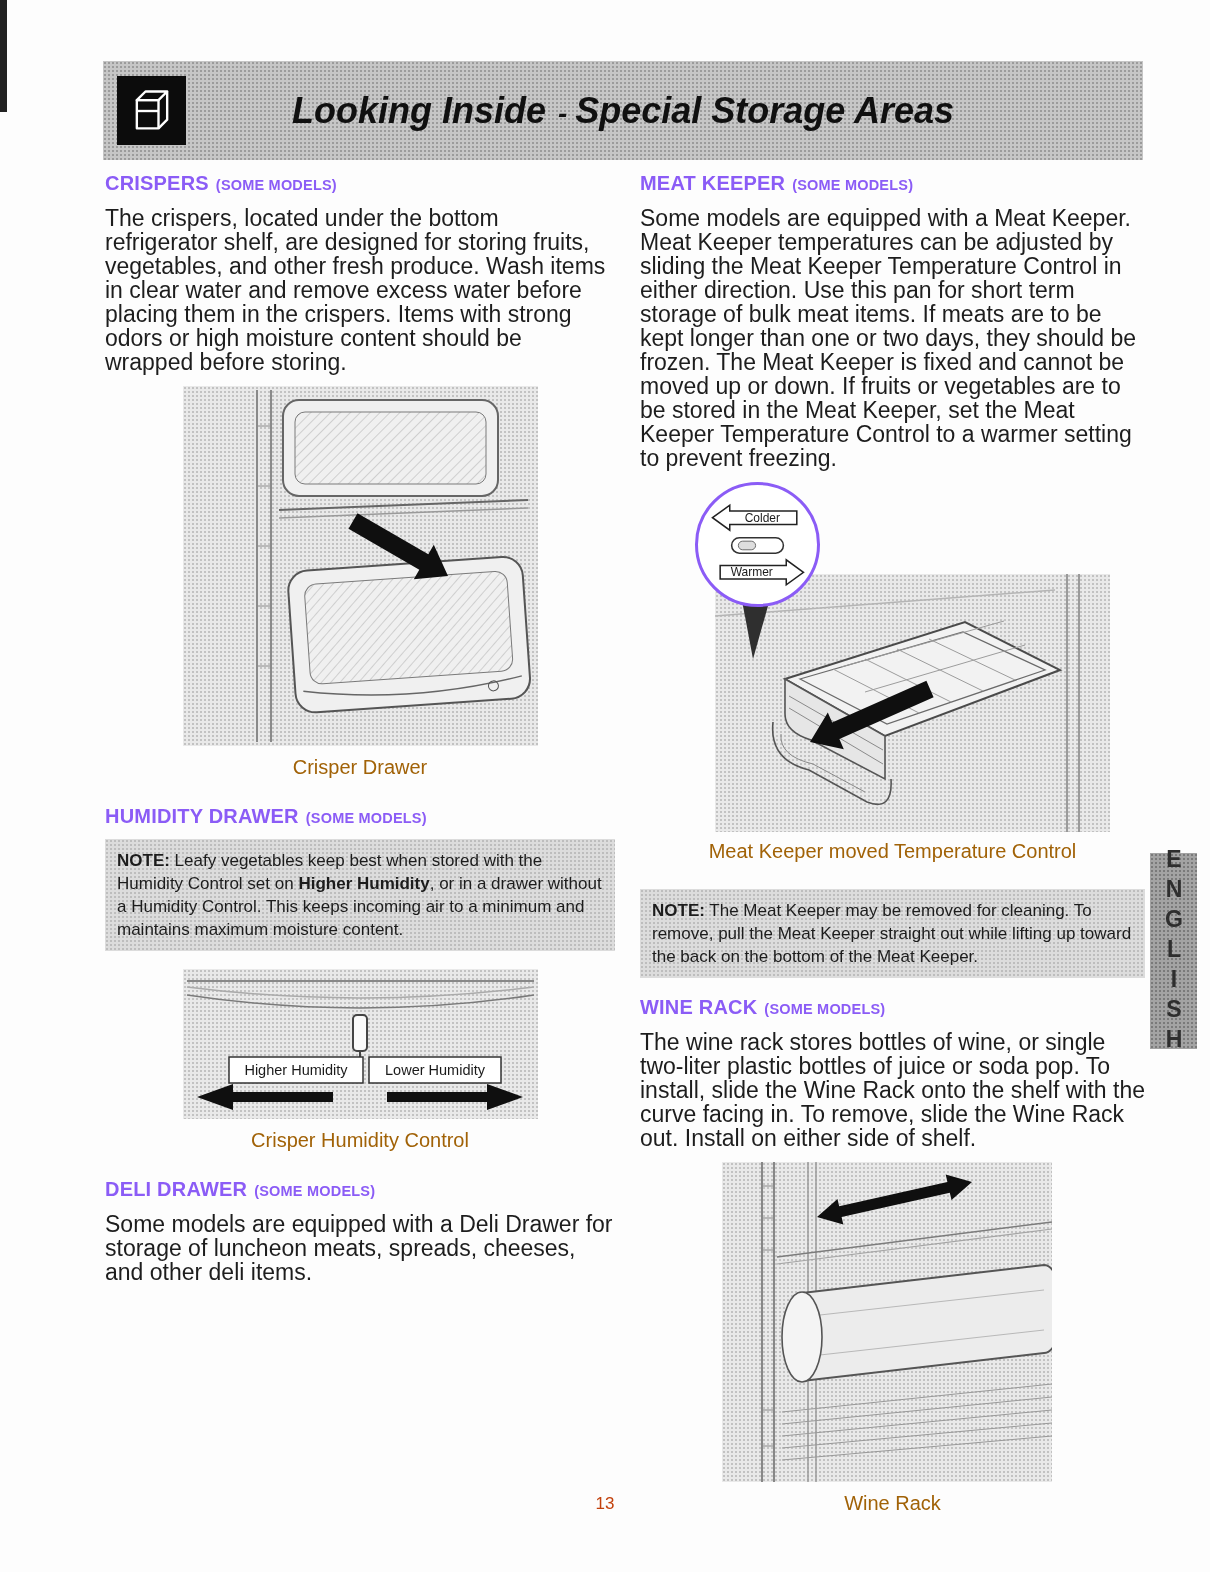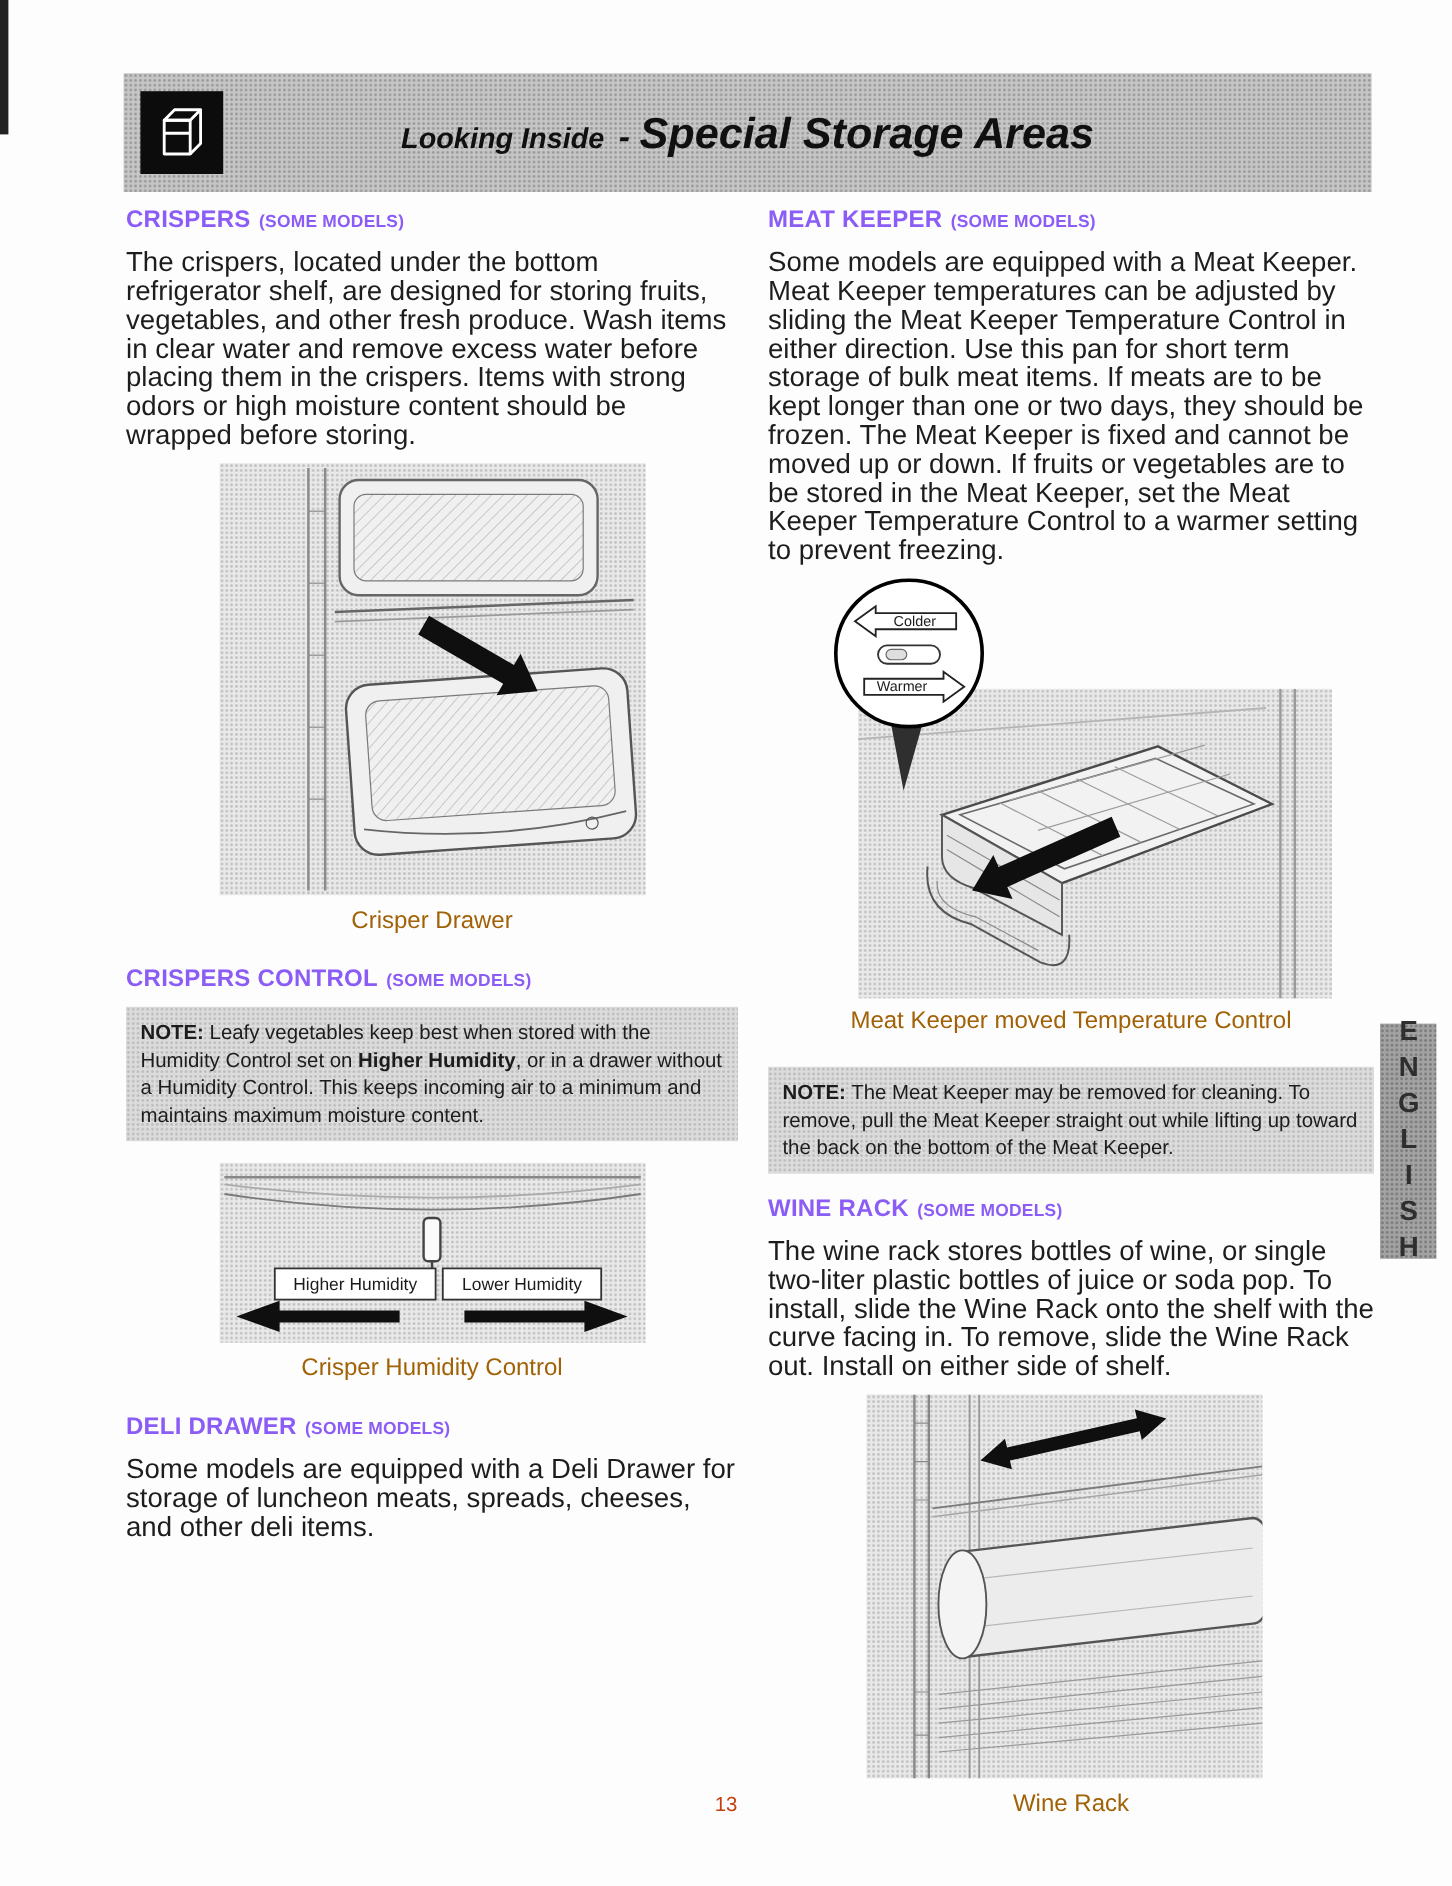--- a/index.html
+++ b/index.html
@@ -17,21 +17,21 @@
 
   
   .banner {
     position:absolute; left:103px; top:61px; width:1040px; height:99px;
     background-color:#c6c6c6;
     background-image:radial-gradient(circle, rgba(0,0,0,0.22) 1px, transparent 1.25px);
     background-size:4px 4px;
     display:flex; align-items:center; justify-content:center;
   }
   .banner-title { font-style:italic; font-weight:700; color:#101010; white-space:nowrap; }
-  .banner-title .t-main { font-size:24px; }
+  .banner-title .t-main { font-size:36px; }
   .banner-title .t-sep  { font-size:28px; margin:0 8px 0 12px; }
   .banner-title .t-sub  { font-size:36px; }
   .fridge-badge {
     position:absolute; left:117px; top:76px; width:69px; height:69px; background:#0c0c0c;
     display:flex; align-items:center; justify-content:center; z-index:2;
   }
 
   
   .col { position:absolute; top:172px; }
   .col-left  { left:105px; width:510px; }
@@ -50,21 +50,21 @@
     background-color:#dcdcdc;
     background-image:radial-gradient(circle, rgba(0,0,0,0.14) 1px, transparent 1.25px);
     background-size:4px 4px;
     padding:10px 12px; font-size:17px; line-height:23px; margin:2px 0 18px; color:#1c1c1c;
   }
 
   
   .meat-wrap { position:relative; width:100%; height:350px; margin:2px 0 8px; }
   .meat-circle {
     position:absolute; left:55px; top:0; width:125px; height:125px; border-radius:50%;
-    background:#fff; border:3px solid #000000; z-index:2;
+    background:#fff; border:3px solid #8b5cf6; z-index:2;
     display:flex; align-items:center; justify-content:center;
   }
   .meat-box { position:absolute; left:75px; top:92px; width:395px; height:258px; }
 
   .fig-wine { width:330px; height:320px; margin-left:82px; margin-top:4px; }
 
   svg text { font-family:"Liberation Sans", sans-serif; fill:#1b1b1b; }
 
   
   .lang-tab {
@@ -136,21 +136,21 @@
           <rect x="16" y="14" width="203" height="100" rx="12" fill="url(#h1)" stroke="#7a7a7a"></rect>
           <path d="M8,120 Q117,140 227,120" stroke="#666" stroke-width="1.5" fill="none"></path>
           <circle cx="198" cy="128" r="5" fill="none" stroke="#555"></circle>
         </g>
         <polygon points="174.5,127.2 245.3,168.2 250.8,158.7 265,190 230.8,193.3 236.3,183.8 165.5,142.8" fill="#0f0f0f"></polygon>
       </svg>
     </figure>
     <div class="caption">Crisper Drawer</div>
 
     <h2 class="heading">
-      <span>CRISPERS CONTROL</span><span class="suffix">(SOME MODELS)</span>
+      <span>HUMIDITY DRAWER</span><span class="suffix">(SOME MODELS)</span>
     </h2>
 
     <div class="notebox">
       <b>NOTE:</b><span> Leafy vegetables keep best when stored with the Humidity Control set on </span><b>Higher Humidity</b><span>, or in a drawer without a Humidity Control. This keeps incoming air to a minimum and maintains maximum moisture content.</span>
     </div>
 
     <figure class="fig fig-humidity halftone">
       <svg width="355" height="150" viewBox="0 0 355 150">
         <path d="M4,12 H351" stroke="#888" stroke-width="2" fill="none"></path>
         <path d="M4,18 Q177,40 351,18" stroke="#aaa" stroke-width="1.5" fill="none"></path>

